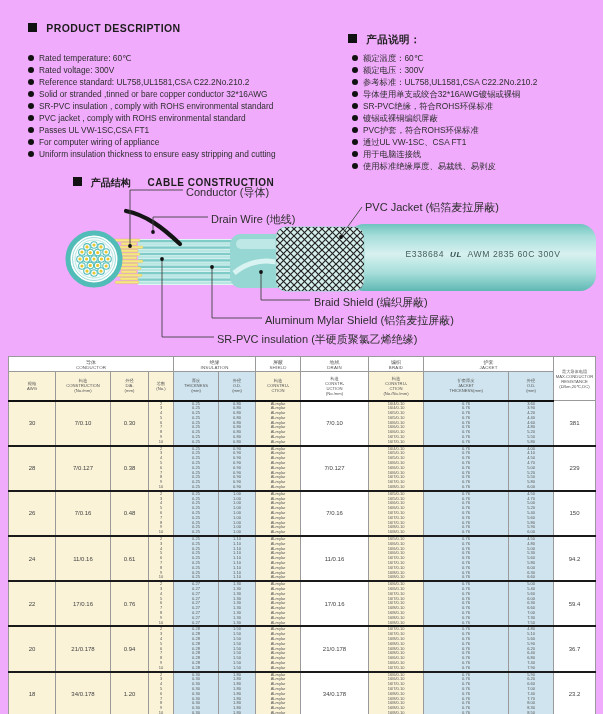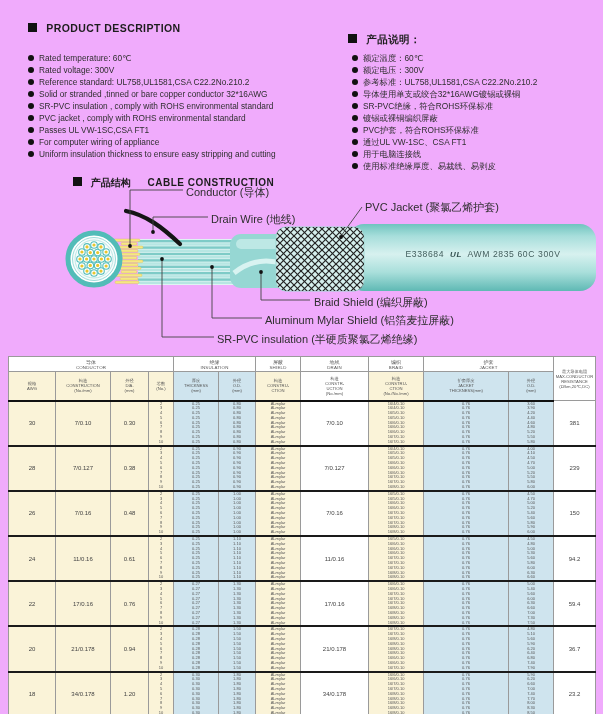--- a/index.html
+++ b/index.html
@@ -221,21 +221,21 @@
           <circle cx="153" cy="59" r="1.9"></circle>
           <circle cx="341" cy="64" r="1.9"></circle>
         <circle cx="261" cy="99" r="1.9"></circle>
           <circle cx="212" cy="94" r="1.9"></circle>
           <circle cx="162" cy="86" r="1.9"></circle>
       </g>
     </svg>
 
     <div class="dia-label" id="lbl-conductor">Conductor (导体)</div>
     <div class="dia-label" id="lbl-drain">Drain Wire (地线)</div>
-    <div class="dia-label" id="lbl-pvc">PVC Jacket (聚氯乙烯护套)</div>
+    <div class="dia-label" id="lbl-pvc">PVC Jacket (铝箔麦拉屏蔽)</div>
     <div class="dia-label" id="lbl-braid">Braid Shield (编织屏蔽)</div>
     <div class="dia-label" id="lbl-mylar">Aluminum Mylar Shield (铝箔麦拉屏蔽)</div>
     <div class="dia-label" id="lbl-srpvc">SR-PVC insulation (半硬质聚氯乙烯绝缘)</div>
 
     <div id="cable-print">
       <span>E338684</span>
       <span class="ul-badge">UL</span>
       <span>AWM 2835 60C 300V</span>
     </div>
   </div>

